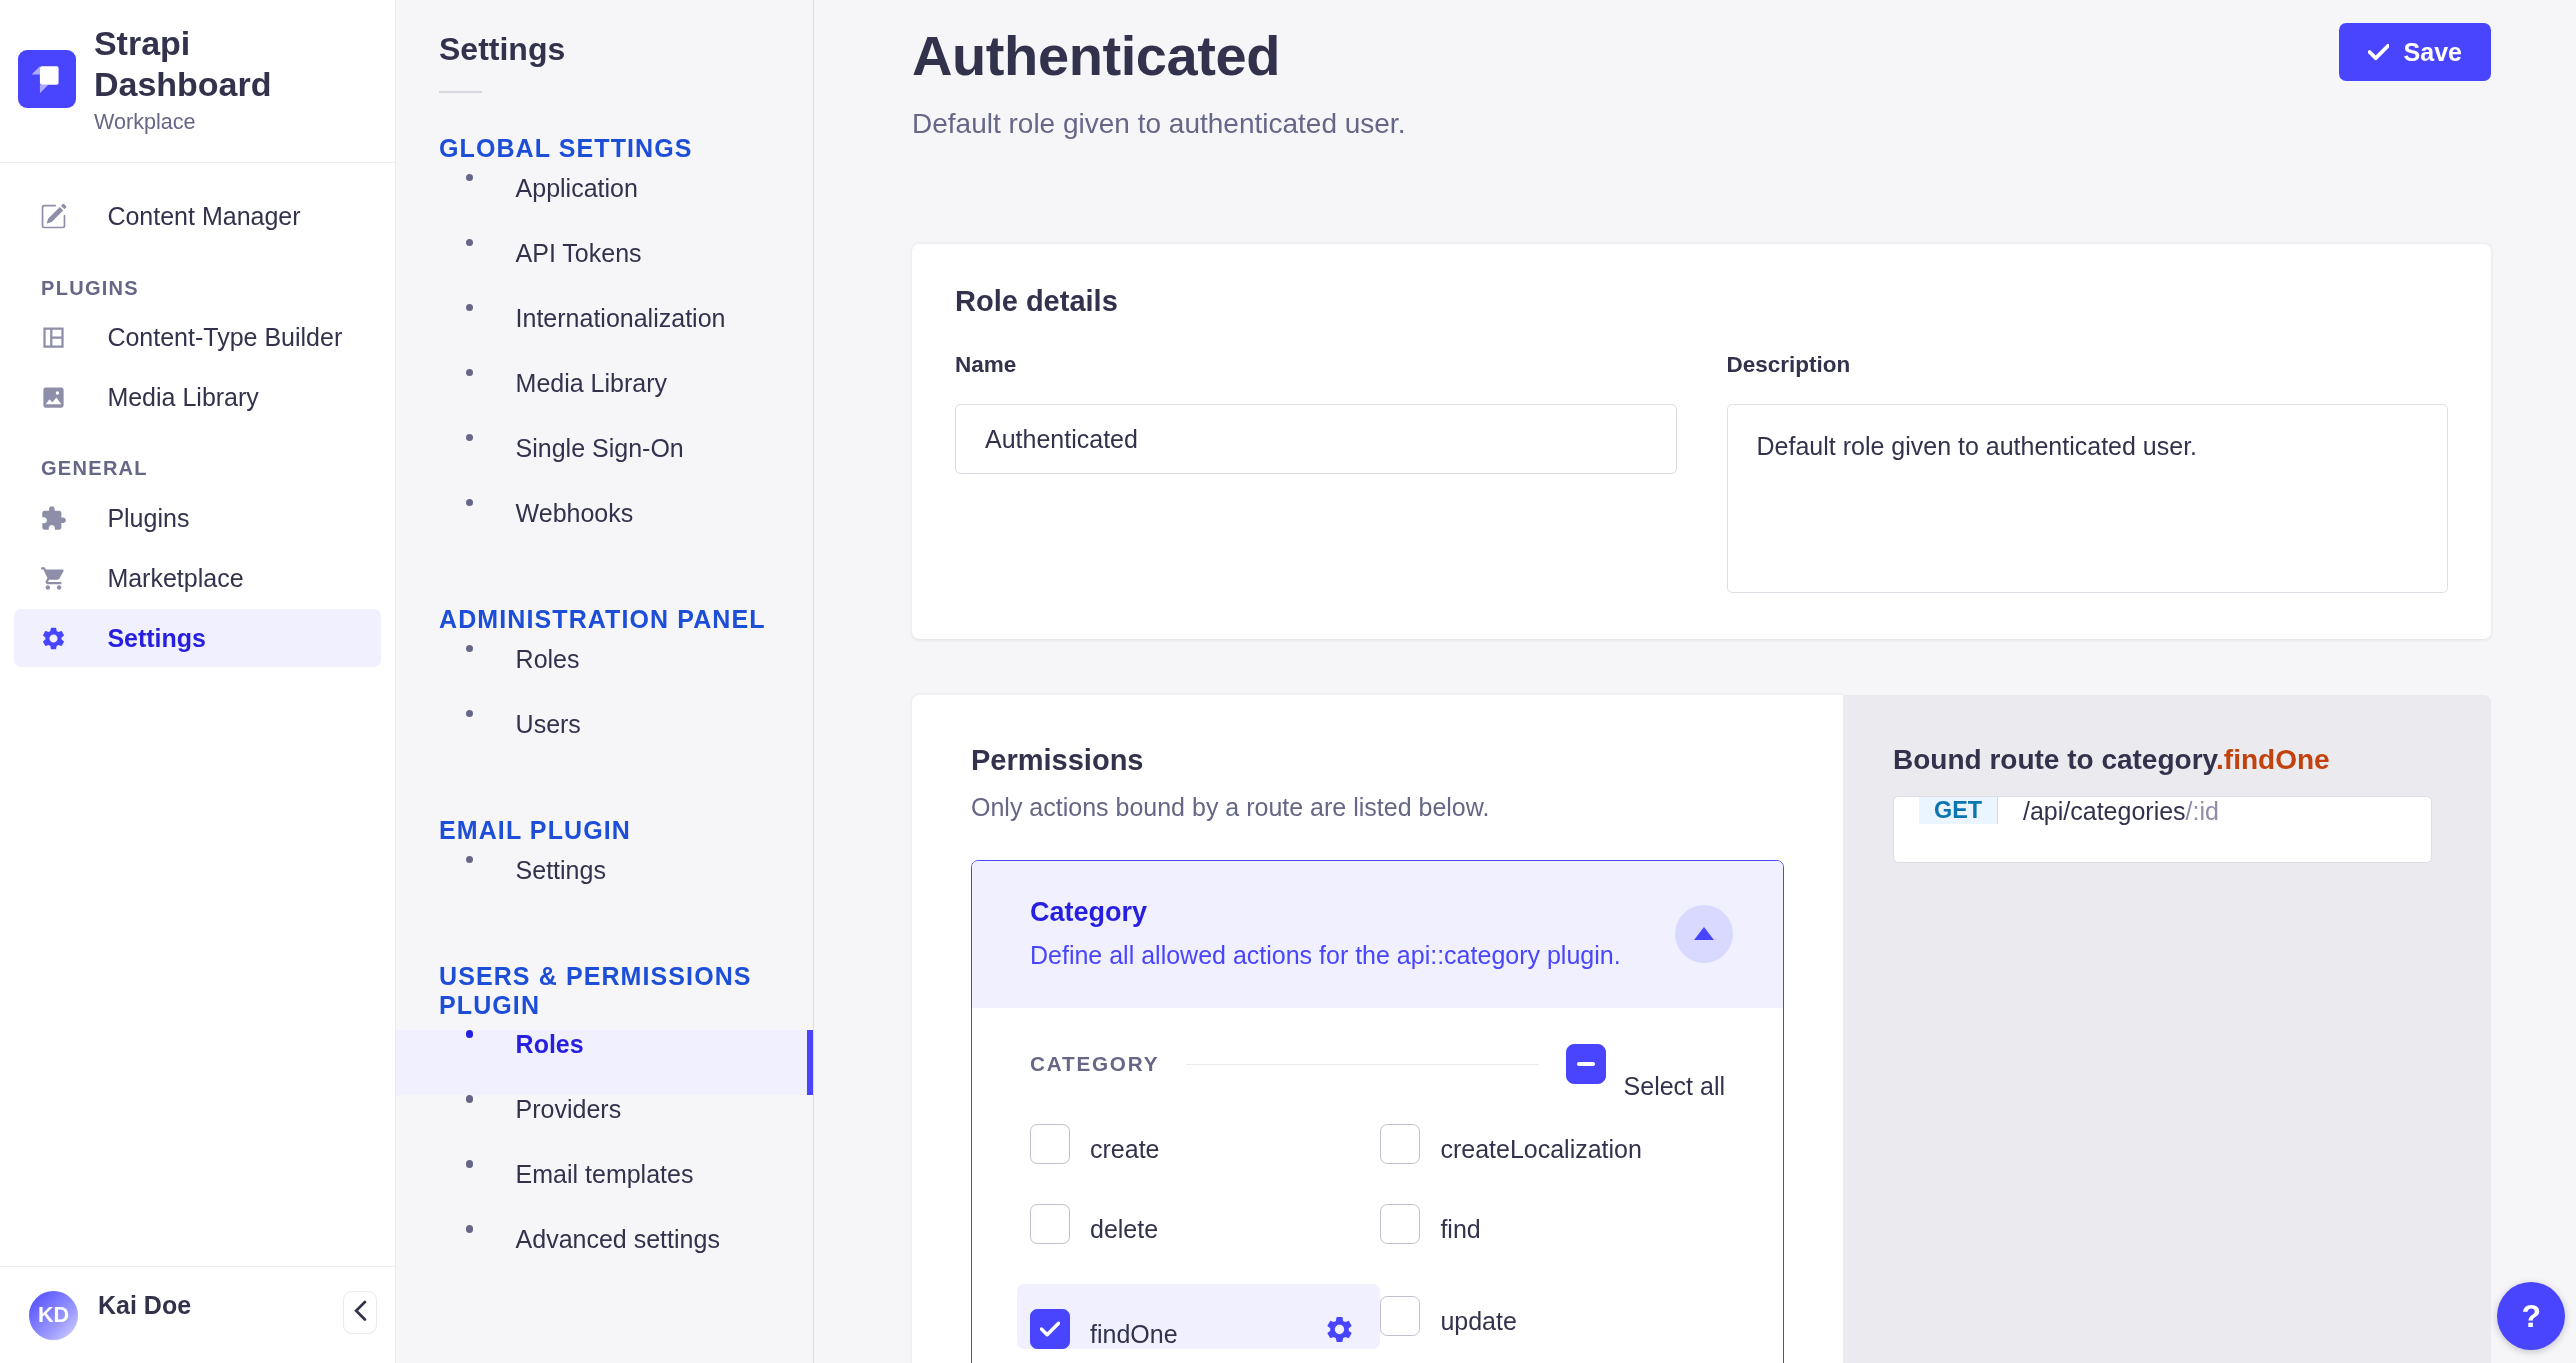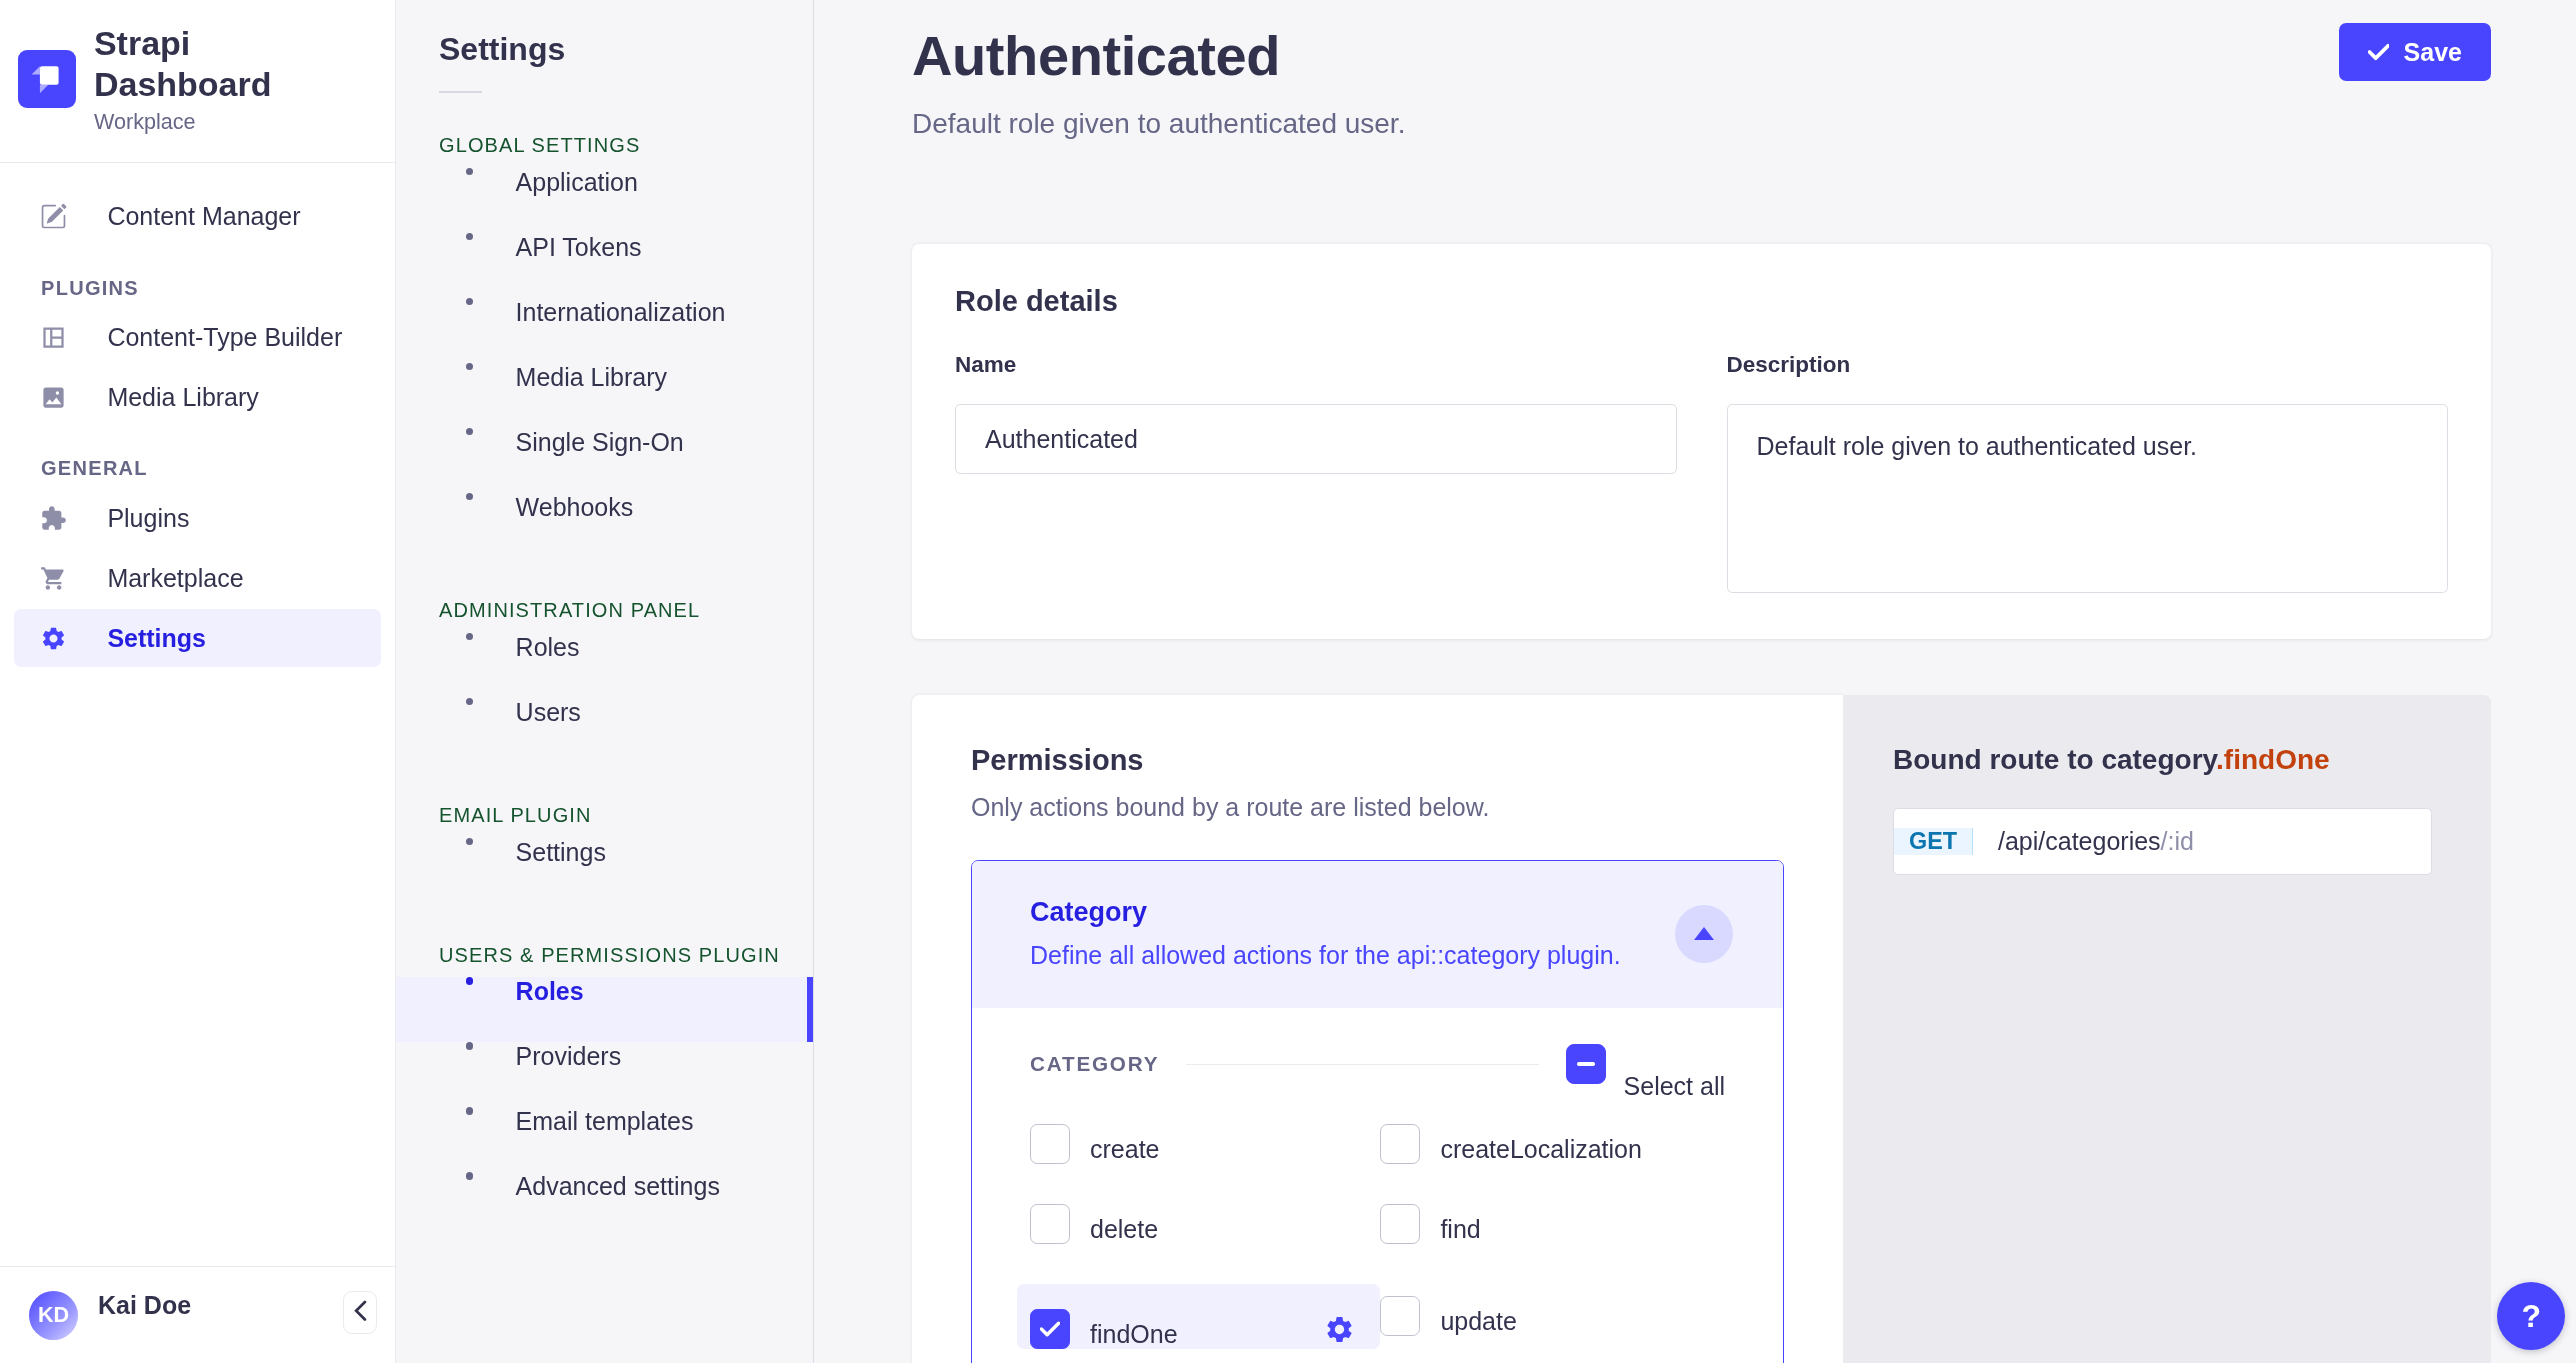--- a/index.html
+++ b/index.html
@@ -23,21 +23,21 @@
   .user-row { display:flex; gap:20px; padding:23.4px 18px 23.4px 29px; }
   .avatar { width:49px; height:49px; border-radius:50%; background:linear-gradient(135deg,#4945ff 0%,#9d9bff 65%,#d9d8ff 100%); color:#fff; font-size:21.6px; font-weight:700; display:flex; align-items:center; justify-content:center; }
   .user-name { font-size:25px; font-weight:600; color:#32324d; flex:1; }
   .collapse-btn { width:34px; height:43px; border:0.9px solid #eaeaef; background:#fff; border-radius:9px; display:flex; align-items:center; justify-content:center; cursor:pointer; }
 
   
   .subnav { width:418px; min-width:418px; background:#f6f6f9; border-right:0.9px solid #dcdce4; padding-top:31px; }
   .subnav-title { font-size:32px; font-weight:700; color:#32324d; padding-left:43px; }
   .subnav-title-div { width:43px; height:1.8px; background:#d9d8e0; margin:23.4px 0 0 43px; }
   .subnav-section { margin-top:41px; }
-  .subnav-section-label { font-size:20px; font-weight:400; letter-spacing:1.1px; color:#14532d; padding-left:43px; margin-bottom:10.8px; }
+  .subnav-section-label { font-size:25px; font-weight:700; letter-spacing:1.1px; color:#1d4ed8; padding-left:43px; margin-bottom:10.8px; }
   .subnav-item { display:flex; align-items:flex-start; height:65px; padding-left:70px; font-size:25px; color:#32324d; cursor:pointer; position:relative;gap:19px; }
   .subnav-item .dot { width:7.2px; height:7.2px; border-radius:50%; background:#666687; margin-right:23.4px; }
   .subnav-item.active { background:#f0f0ff; color:#271fe0; font-weight:700; }
   .subnav-item.active .dot { background:#271fe0; }
   .subnav-item.active::after { content:""; position:absolute; right:0; top:0; bottom:0; width:6.3px; background:#4945ff; }
 
   
   .main { flex:1; padding:23.4px 85px 0 98px; overflow:hidden; }
   .page-header { display:flex; justify-content:space-between; align-items:flex-start; }
   .page-title { font-size:56px; font-weight:700; color:#32324d; letter-spacing:-0.4px; }
@@ -74,21 +74,21 @@
   .minus-bar { width:18px; height:4.5px; background:#fff; border-radius:1.8px; }
   .actions-grid { display:grid; grid-template-columns:1fr 1fr; grid-template-rows:40px 40px 65px; row-gap:40px; align-items:center; margin-top:40px; }
   .action-cell { display:flex; align-items:flex-end; gap:20px; font-size:25px; color:#32324d; cursor:pointer; }
   .action-cell.active-pill { background:#f0f0ff; border-radius:7.2px; height:65px; padding:0 23.4px 0 12.6px; margin-left:-12.6px; width:363px; justify-content:flex-start; }
   .active-pill .pill-spacer { flex:1; }
   .gear-btn { background:none; border:none; cursor:pointer; width:36px; height:36px; display:flex; align-items:center; justify-content:center; }
 
   .route-panel { flex:1; background:#eaeaef; border-radius:0 7.2px 0 0; padding:49px 50px 0 50px; }
   .route-title { font-size:28px; font-weight:700; color:#32324d; }
   .route-title .accent { color:#c2410c; }
-  .route-box { margin-top:32px; width:539px; height:67px; background:#fff; border:0.9px solid #dcdce4; border-radius:5.4px; display:flex; overflow:hidden; align-items:center; }
+  .route-box { margin-top:20px; width:539px; height:67px; background:#fff; border:0.9px solid #dcdce4; border-radius:5.4px; display:flex; overflow:hidden; align-items:flex-start;padding-left:25px; }
   .method-chip { width:79px; background:#eaf5ff; border-right:0.9px solid #b8e1ff; color:#0c75af; font-size:23.4px; font-weight:700; display:flex; align-items:center; justify-content:center; }
   .route-path { display:flex; align-items:center; font-size:25px; padding-left:25px; color:#32324d; }
   .route-path .param { color:#8e8ea9; }
 
   .help-btn { position:fixed; right:10.8px; bottom:12.6px; width:68px; height:68px; border-radius:50%; background:#4945ff; color:#fff; border:none; font-size:32px; font-weight:700; cursor:pointer; box-shadow:0 1.8px 7.2px rgba(33,33,52,.25); font-family:inherit; }
 </style>
 </head>
 <body>
 
 <aside class="mainnav">

